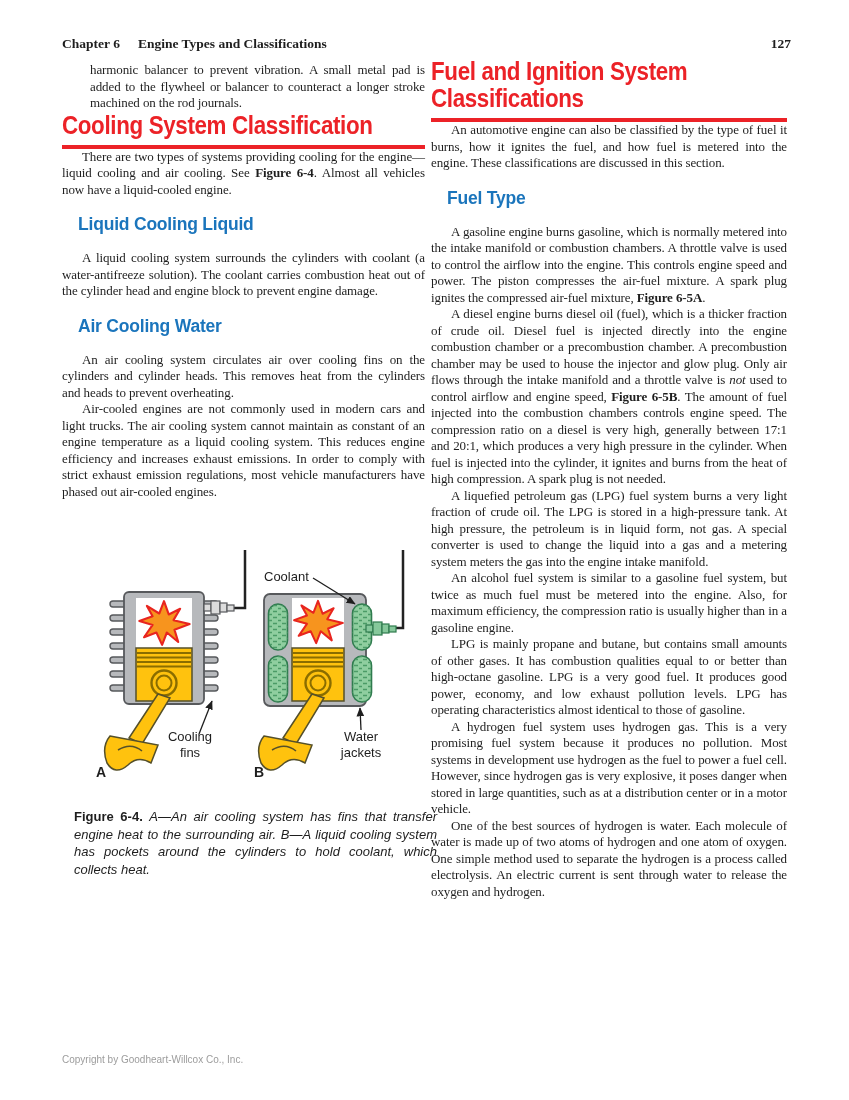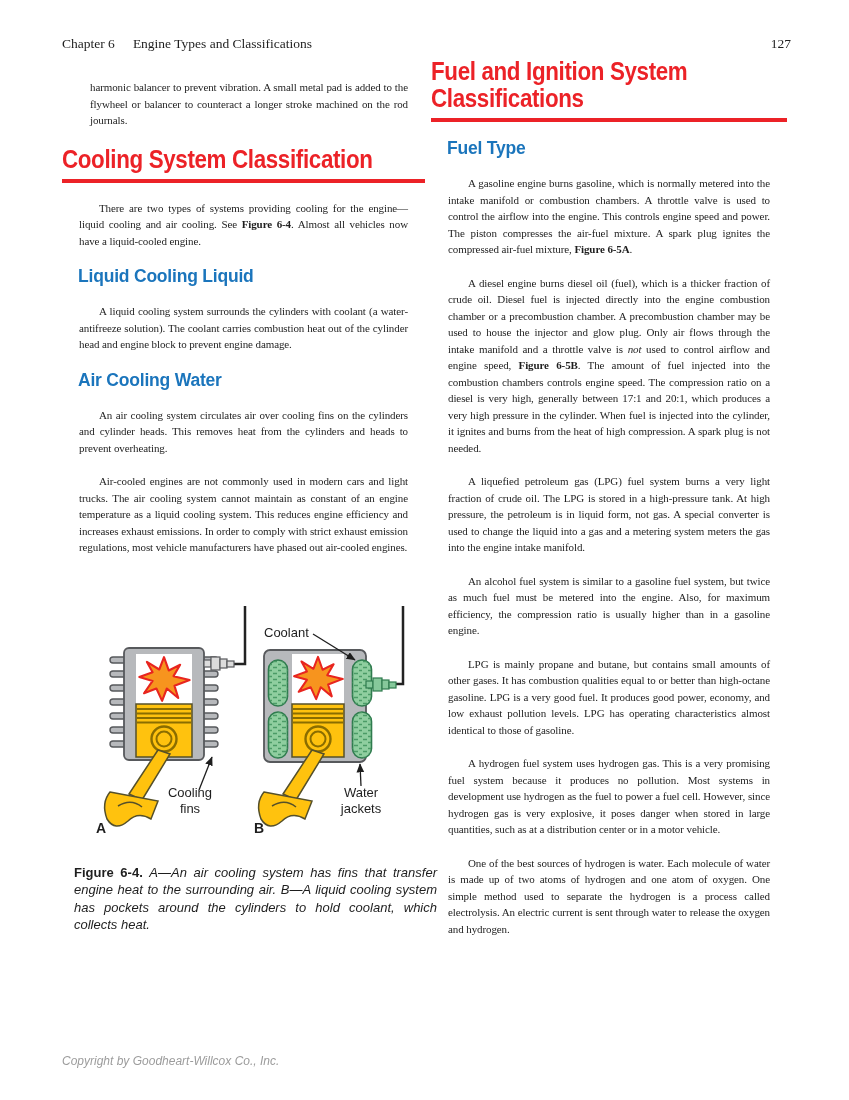--- a/index.html
+++ b/index.html
@@ -1,45 +1,45 @@
 <!DOCTYPE html>
 <html style="--heading_red: #EC2227; --subheading_blue: #1B75BC; --engine_gray: #B7B9BC; --piston_yellow: #FFC20E; --flame_orange: #F7941E; --flame_outline: #E8251F; --coolant_green: #8FCE9F;"><head>
 <meta charset="utf-8">
 <style>
   html,body{margin:0;padding:0;background:#fff;}
   .page{position:relative;width:849px;height:1100px;background:#fff;overflow:hidden;
         font-family:"Liberation Serif",serif;color:#1e1e1e;}
   .pg-header{position:absolute;top:36px;left:62px;width:729px;font-size:13.5px;
-             display:flex;align-items:baseline;}
+             display:flex;align-items:baseline;font-weight:bold;}
   .pg-header .chap{margin-right:18px;}
   .pg-header .pnum{margin-left:auto;}
   .col{position:absolute;top:0;}
   .col-left{left:62px;width:363px;top:62px;}
   .col-right{left:431px;width:356px;top:58px;}
-  p.body{margin:17px;font-size:11px;line-height:16.5px;text-align:justify;
+  p.body{margin:0;font-size:13px;line-height:16.5px;text-align:justify;
          text-indent:20px;letter-spacing:-0.1px;}
   p.body.cont{text-indent:0;margin-left:28px;}
   .b{font-weight:bold;}
   .i{font-style:italic;}
   h1.red{margin:0;color:var(--heading_red,#EC2227);
          font-family:"Liberation Sans",sans-serif;font-weight:bold;
          font-size:26px;line-height:27px;letter-spacing:-0.4px;
          transform:scaleX(.86);transform-origin:0 0;width:116%;}
   h1.nowrap{white-space:nowrap;}
   .rule{height:4px;background:var(--heading_red,#EC2227);margin-top:6px;}
   h2.blue{margin:16px;color:var(--subheading_blue,#1B75BC);
           font-family:"Liberation Sans",sans-serif;font-weight:bold;
           font-size:17.5px;line-height:20px;letter-spacing:-0.2px;}
   .mt-h1{margin-top:36px;} .mt-p1{margin-top:13px;} .mt-h2a{margin-top:27px;}
   .mt-p{margin-top:8px;} .mt-h2b{margin-top:26px;}
   figure.fig{margin:44px 0 0 12px;width:363px;}
   figcaption{margin-top:12px;font-family:"Liberation Sans",sans-serif;
              font-size:13px;line-height:17.5px;text-align:justify;color:#1e1e1e;}
   .copyright{position:absolute;left:62px;top:1054px;
-             font-family:"Liberation Sans",sans-serif;font-size:12px;color:#9C9C9C;font-style:italic;}
+             font-family:"Liberation Sans",sans-serif;font-size:10px;color:#9C9C9C;}
   svg text{font-family:"Liberation Sans",sans-serif;font-size:13px;fill:#1e1e1e;}
   svg text.panel{font-weight:bold;font-size:14px;}
 </style>
 </head>
 <body>
 
 <div class="page">
 
   <div class="pg-header">
     <span class="chap">Chapter 6</span>
@@ -168,20 +168,21 @@
         </g>
       </svg>
       <figcaption><span class="b">Figure 6-4. </span><span class="i">A—An air cooling system has fins that transfer engine heat to the surrounding air. B—A liquid cooling system has pockets around the cylinders to hold coolant, which collects heat.</span></figcaption>
     </figure>
   </div>
 
   <div class="col col-right">
     <h1 class="red">Fuel and Ignition System Classifications</h1>
     <div class="rule"></div>
 
+    <p class="body mt-p1"><span>An automotive engine can also be classified by the type of fuel it burns, how it ignites the fuel, and how fuel is metered into the engine. These classifications are discussed in this section.</span></p>
 
     <h2 class="blue mt-h2b">Fuel Type</h2>
     <p class="body mt-p"><span>A gasoline engine burns gasoline, which is normally metered into the intake manifold or combustion chambers. A throttle valve is used to control the airflow into the engine. This controls engine speed and power. The piston compresses the air-fuel mixture. A spark plug ignites the compressed air-fuel mixture, </span><span class="b">Figure 6-5A</span><span>.</span></p>
     <p class="body"><span>A diesel engine burns diesel oil (fuel), which is a thicker fraction of crude oil. Diesel fuel is injected directly into the engine combustion chamber or a precombustion chamber. A precombustion chamber may be used to house the injector and glow plug. Only air flows through the intake manifold and a throttle valve is </span><span class="i">not</span><span> used to control airflow and engine speed, </span><span class="b">Figure 6-5B</span><span>. The amount of fuel injected into the combustion chambers controls engine speed. The compression ratio on a diesel is very high, generally between 17:1 and 20:1, which produces a very high pressure in the cylinder. When fuel is injected into the cylinder, it ignites and burns from the heat of high compression. A spark plug is not needed.</span></p>
     <p class="body"><span>A liquefied petroleum gas (LPG) fuel system burns a very light fraction of crude oil. The LPG is stored in a high-pressure tank. At high pressure, the petroleum is in liquid form, not gas. A special converter is used to change the liquid into a gas and a metering system meters the gas into the engine intake manifold.</span></p>
     <p class="body"><span>An alcohol fuel system is similar to a gasoline fuel system, but twice as much fuel must be metered into the engine. Also, for maximum efficiency, the compression ratio is usually higher than in a gasoline engine.</span></p>
     <p class="body"><span>LPG is mainly propane and butane, but contains small amounts of other gases. It has combustion qualities equal to or better than high-octane gasoline. LPG is a very good fuel. It produces good power, economy, and low exhaust pollution levels. LPG has operating characteristics almost identical to those of gasoline.</span></p>
     <p class="body"><span>A hydrogen fuel system uses hydrogen gas. This is a very promising fuel system because it produces no pollution. Most systems in development use hydrogen as the fuel to power a fuel cell. However, since hydrogen gas is very explosive, it poses danger when stored in large quantities, such as at a distribution center or in a motor vehicle.</span></p>
     <p class="body"><span>One of the best sources of hydrogen is water. Each molecule of water is made up of two atoms of hydrogen and one atom of oxygen. One simple method used to separate the hydrogen is a process called electrolysis. An electric current is sent through water to release the oxygen and hydrogen.</span></p>
   </div>

